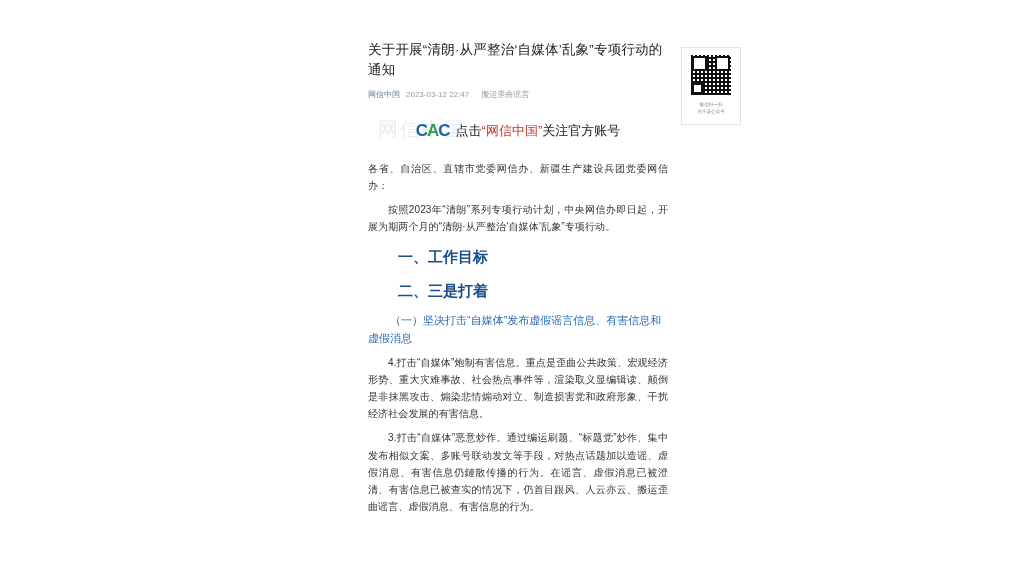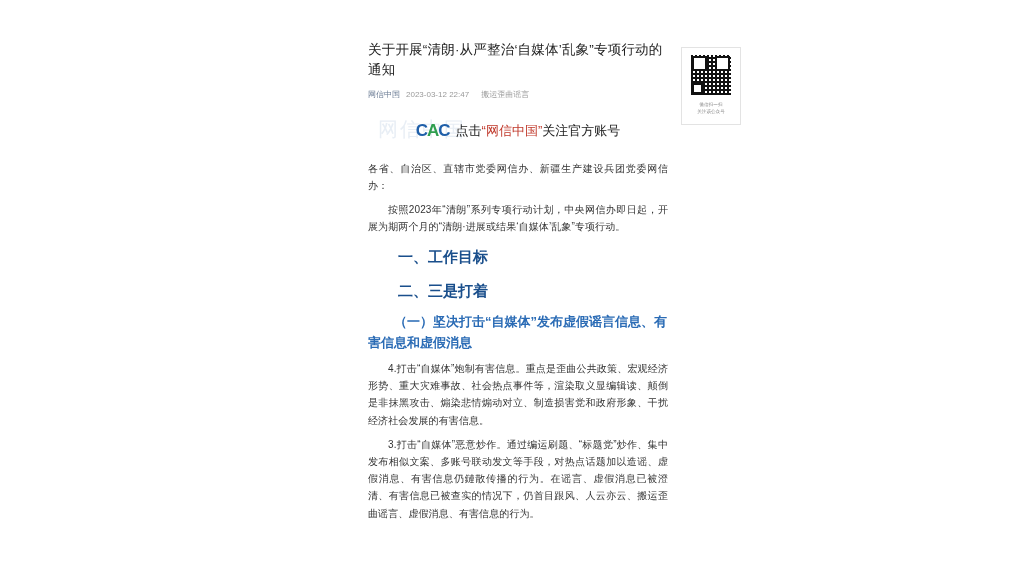--- a/index.html
+++ b/index.html
@@ -93,23 +93,23 @@
   p.indent { text-indent: 2em; }
   h2.sec {
     font-size: 15px;
     color: #1a4f8c;
     font-weight: bold;
     margin: 10px 0 6px 0;
     text-indent: 2em;
     line-height: 1.6;
   }
   h3.subsec {
-    font-size: 13px;
+    font-size: 11px;
     color: #2a6bb5;
-    font-weight: bold;
+    font-weight: normal;
     margin: 9px 0 6px 0;
     text-indent: 2em;
     line-height: 1.6;
   }
 
   
   .qr-card {
     position: absolute;
     left: 681px;
     top: 47px;
@@ -167,21 +167,21 @@
       <span class="cac-logo">
         <span class="c1">C</span>
           <span class="a">A</span>
           <span class="c2">C</span>
       </span>
       <span class="banner-text"><span>点击</span><span class="hl">“网信中国”</span><span>关注官方账号</span></span>
     </div>
 
     <div id="body-content">
         <p class="body">各省、自治区、直辖市党委网信办、新疆生产建设兵团党委网信办：</p>
-        <p class="body indent">按照2023年“清朗”系列专项行动计划，中央网信办即日起，开展为期两个月的“清朗·进展或结果‘自媒体’乱象”专项行动。</p>
+        <p class="body indent">按照2023年“清朗”系列专项行动计划，中央网信办即日起，开展为期两个月的“清朗·从严整治‘自媒体’乱象”专项行动。</p>
         <h2 class="sec">一、工作目标</h2>
         <h2 class="sec">二、三是打着</h2>
         <h3 class="subsec">（一）坚决打击“自媒体”发布虚假谣言信息、有害信息和虚假消息</h3>
         <p class="body indent">4.打击“自媒体”炮制有害信息。重点是歪曲公共政策、宏观经济形势、重大灾难事故、社会热点事件等，渲染取义显编辑读、颠倒是非抹黑攻击、煽染悲情煽动对立、制造损害党和政府形象、干扰经济社会发展的有害信息。</p>
         <p class="body indent">3.打击“自媒体”恶意炒作。通过编运刷题、“标题党”炒作、集中发布相似文案、多账号联动发文等手段，对热点话题加以造谣、虚假消息、有害信息仍鏈散传播的行为。在谣言、虚假消息已被澄清、有害信息已被查实的情况下，仍首目跟风、人云亦云、搬运歪曲谣言、虚假消息、有害信息的行为。</p>
       </div>
   </div>
 
   <div class="qr-card">
     <div class="qr-img">

